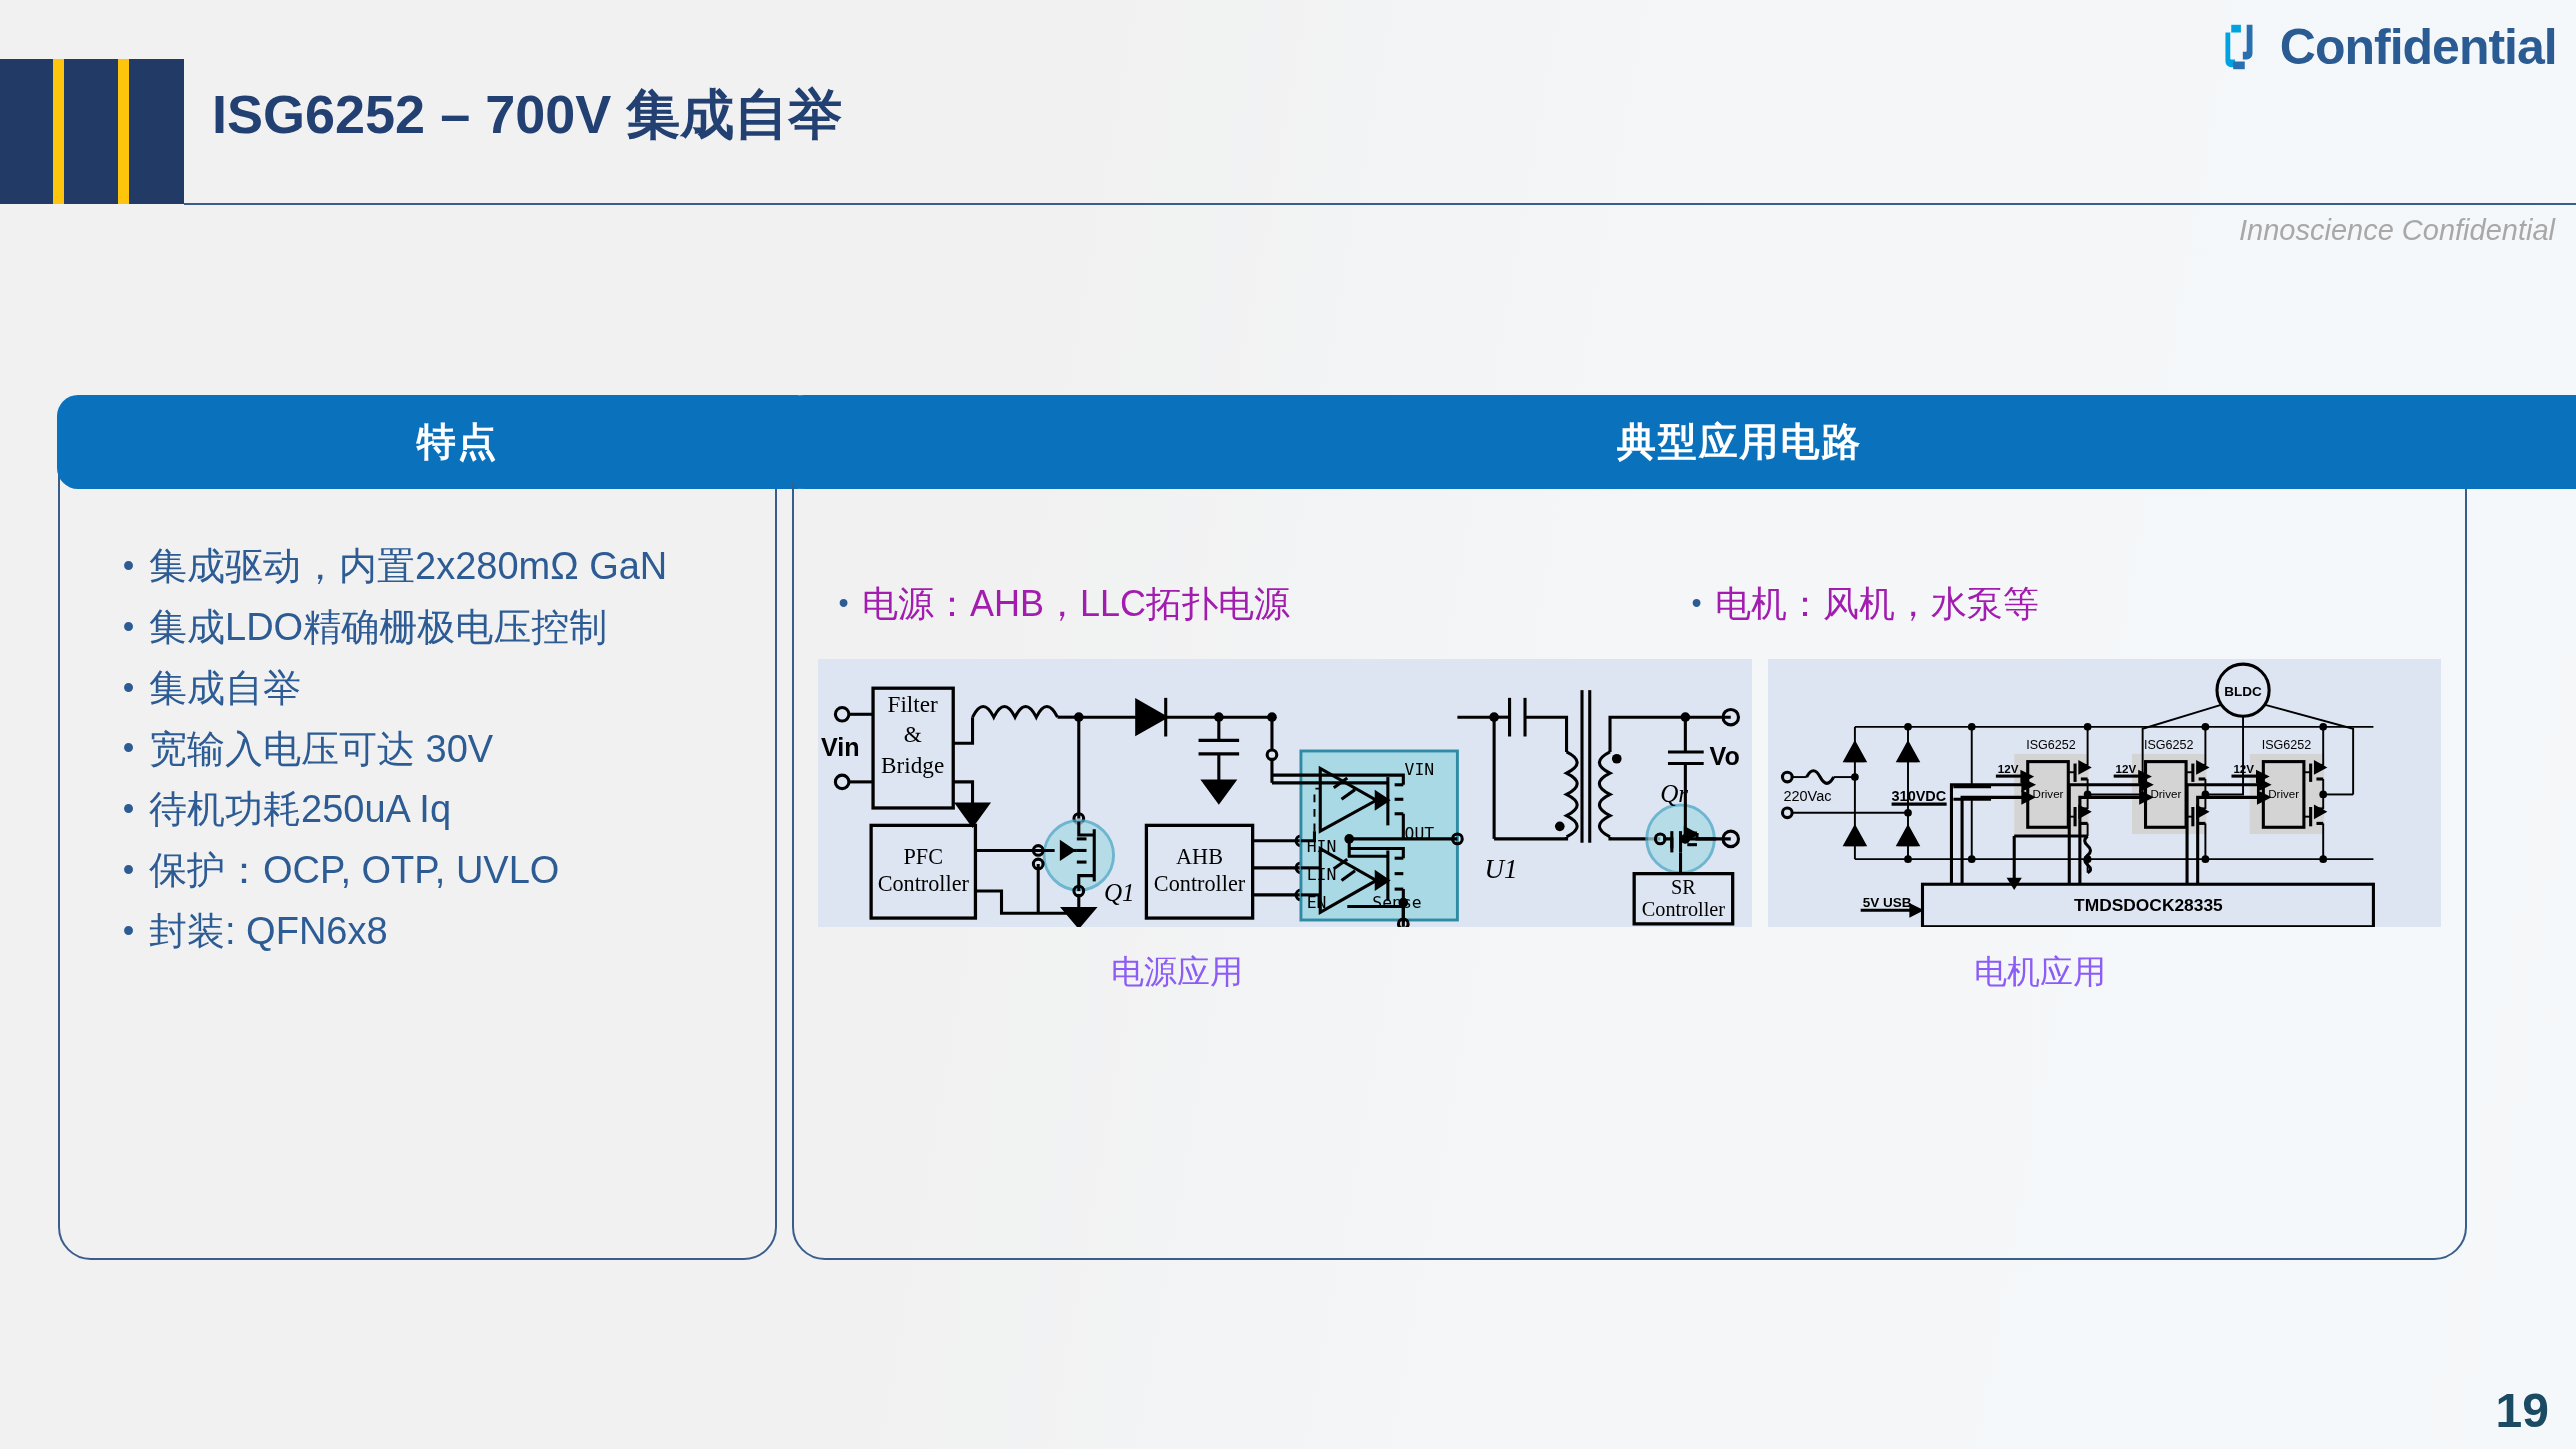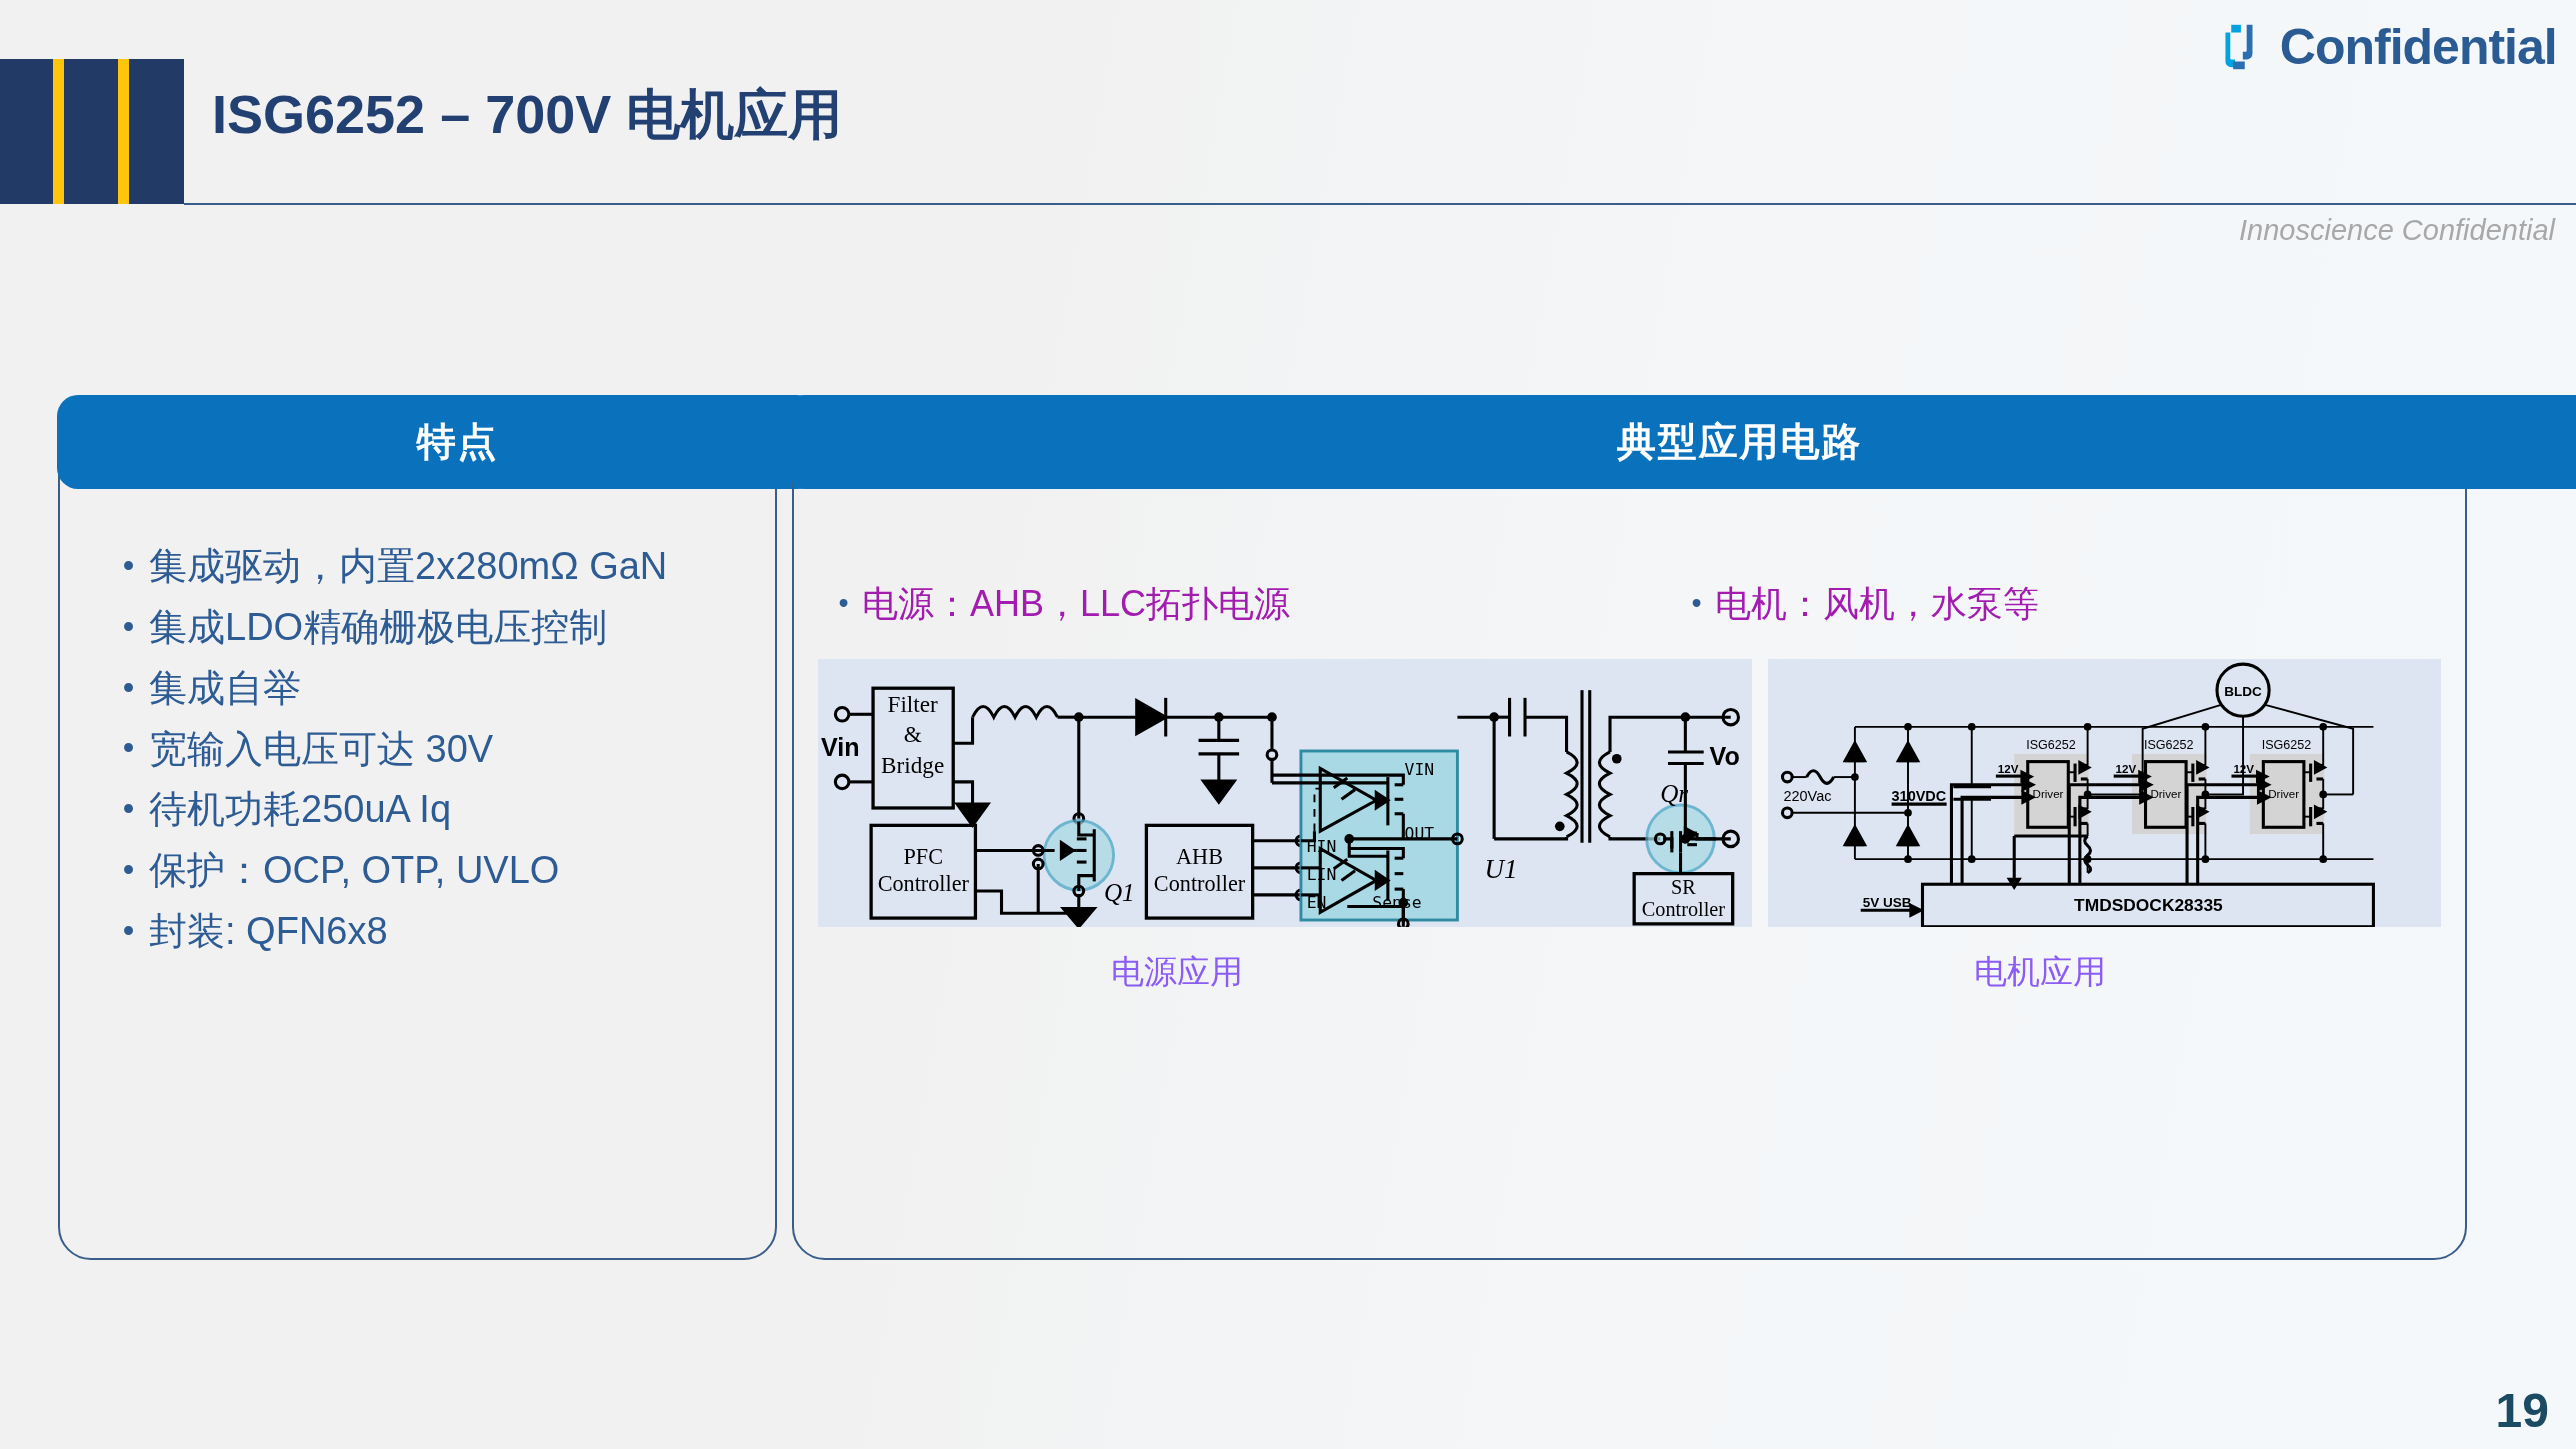--- a/index.html
+++ b/index.html
@@ -64,21 +64,21 @@
 </style>
 </head>
 <body>
 
 <div id="slide-bg"></div>
 
 <div id="header">
   <div id="title-block"></div>
   <div class="title-stripe" id="title-stripe-1"></div>
   <div class="title-stripe" id="title-stripe-2"></div>
-  <div id="page-title">ISG6252 – 700V 电机应用</div>
+  <div id="page-title">ISG6252 – 700V 集成自举</div>
   <div id="header-rule"></div>
 
   <div id="logo">
     <span id="logo-mark">
       <svg width="56" height="56" viewBox="0 0 58 58">
         <path d="M6 14 h10 v30 a6 6 0 0 0 6 6 h4 v-8 h-4 a1 1 0 0 1 -1 -1 V14 z" fill="#00a3e0"></path>
         <path d="M22 6 h10 v8 h-10 z" fill="#00a3e0"></path>
         <path d="M34 6 h10 v30 a6 6 0 0 1 -6 6 h-4 v-8 h3 a1 1 0 0 0 1 -1 V6 z" fill="#2a6fb0"></path>
         <path d="M24 44 h12 v8 h-12 z" fill="#2a6fb0"></path>
       </svg>

